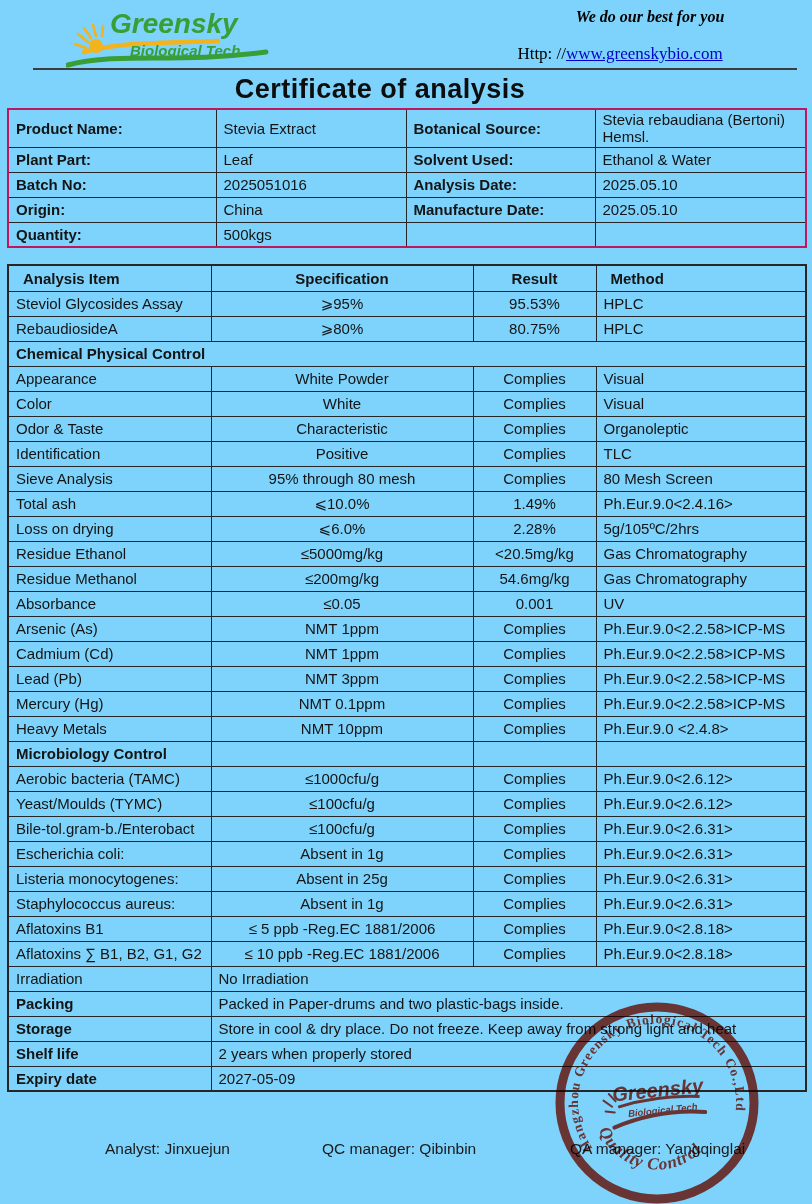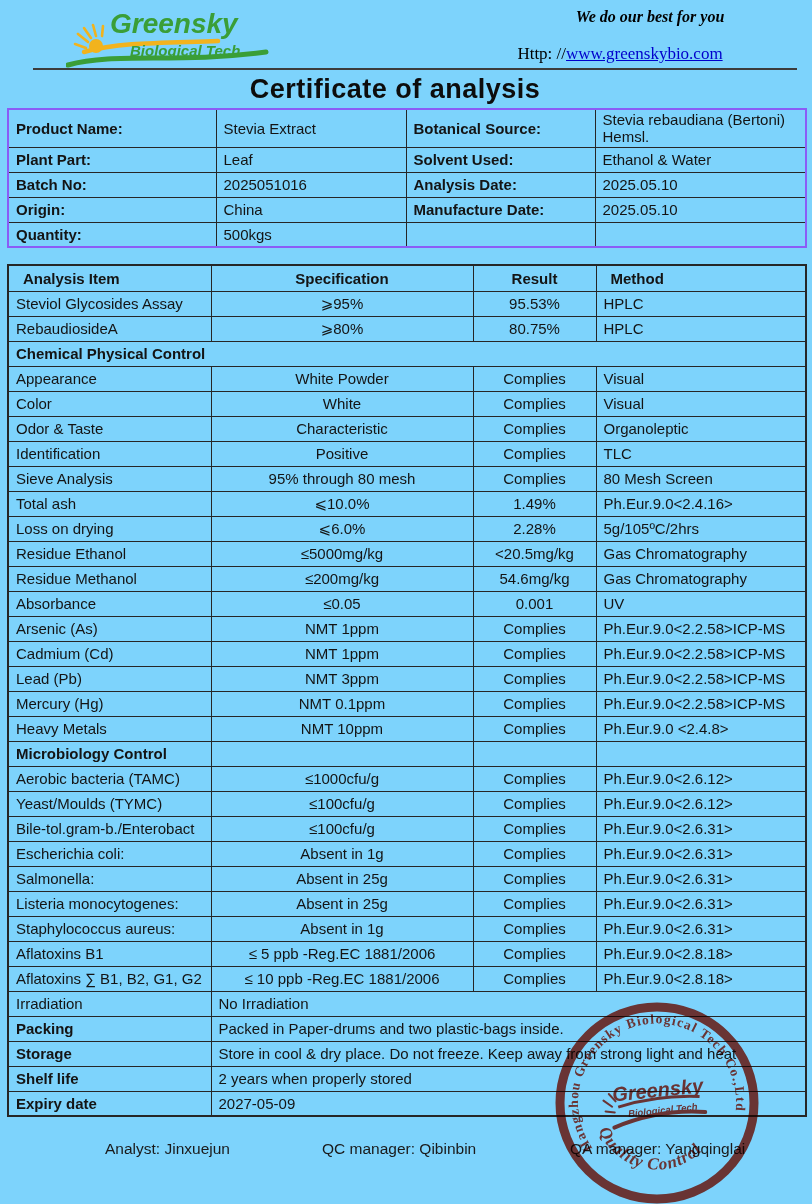--- a/index.html
+++ b/index.html
@@ -16,29 +16,29 @@
     font-family:"Liberation Serif", serif; font-style:italic; font-weight:bold;
     font-size:16px; color:#000;
   }
   .url-line {
     position:absolute; left:470px; top:44px; width:300px; text-align:center;
     font-family:"Liberation Serif", serif; font-weight:normal; font-size:17px; color:#000;
   }
   .url-line a { color:#0000cc; text-decoration:underline; }
   .head-rule { position:absolute; left:33px; top:68px; width:764px; height:2px; background:#3c3c3c; }
   .doc-title {
-    position:absolute; left:15px; top:74px; width:760px; text-align:center;
+    position:absolute; left:0; top:74px; width:760px; text-align:center;
     font-size:27px; font-weight:bold; letter-spacing:0.5px; color:#0d0d0d;
   }
 
   
   table { border-collapse:collapse; table-layout:fixed; }
   td { border:1.5px solid #262626; font-size:15px; padding:1px 7px; overflow:hidden; vertical-align:middle; }
 
-  .info-table { position:absolute; left:7px; top:108px; width:798px; border:2px solid #8b5cf6; }
+  .info-table { position:absolute; left:7px; top:108px; width:798px; border:2px solid #be185d; }
   .info-table tr { height:25px; }
   .info-table tr.tall { height:38px; }
   .info-label { font-weight:bold; }
 
   .main-table { position:absolute; left:7px; top:264px; width:798px; border:2px solid #262626; }
   .main-table tr { height:25px; }
   .main-table tr.head { height:26px; }
   .main-table th { border:1.5px solid #262626; font-size:15px; font-weight:bold; padding:1px 14px; }
   .col-item { text-align:left; }
   .col-spec { text-align:center; }
@@ -270,26 +270,20 @@
         </tr>
         <tr>
           <td class="col-item">Bile-tol.gram-b./Enterobact</td>
           <td class="col-spec">≤100cfu/g</td>
           <td class="col-result">Complies</td>
           <td class="col-method">Ph.Eur.9.0&lt;2.6.31&gt;</td>
         </tr>
         <tr>
           <td class="col-item">Escherichia coli:</td>
           <td class="col-spec">Absent in 1g</td>
-          <td class="col-result">Complies</td>
-          <td class="col-method">Ph.Eur.9.0&lt;2.6.31&gt;</td>
-        </tr>
-        <tr>
-          <td class="col-item">Salmonella:</td>
-          <td class="col-spec">Absent in 25g</td>
           <td class="col-result">Complies</td>
           <td class="col-method">Ph.Eur.9.0&lt;2.6.31&gt;</td>
         </tr>
         <tr>
           <td class="col-item">Listeria monocytogenes:</td>
           <td class="col-spec">Absent in 25g</td>
           <td class="col-result">Complies</td>
           <td class="col-method">Ph.Eur.9.0&lt;2.6.31&gt;</td>
         </tr>
         <tr>

